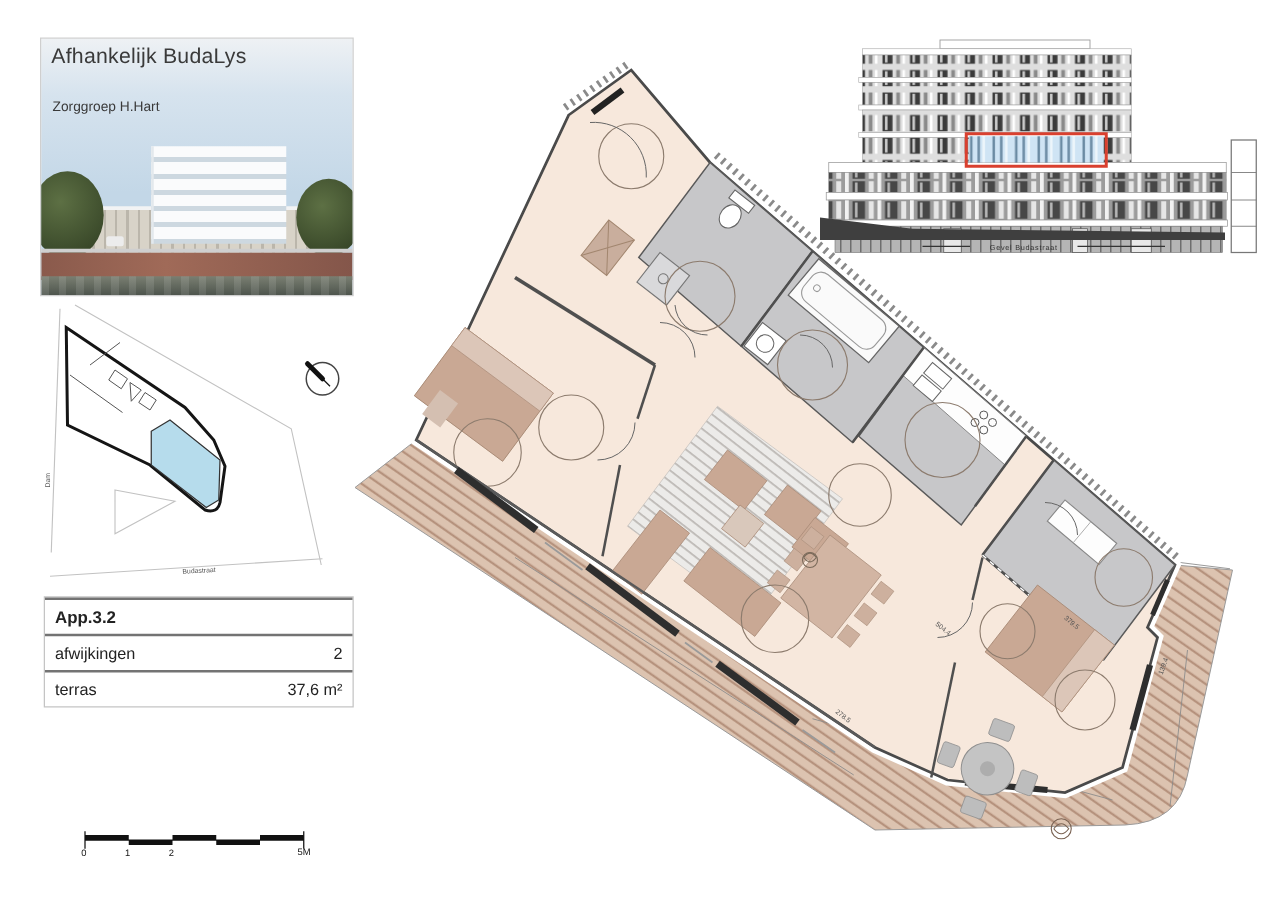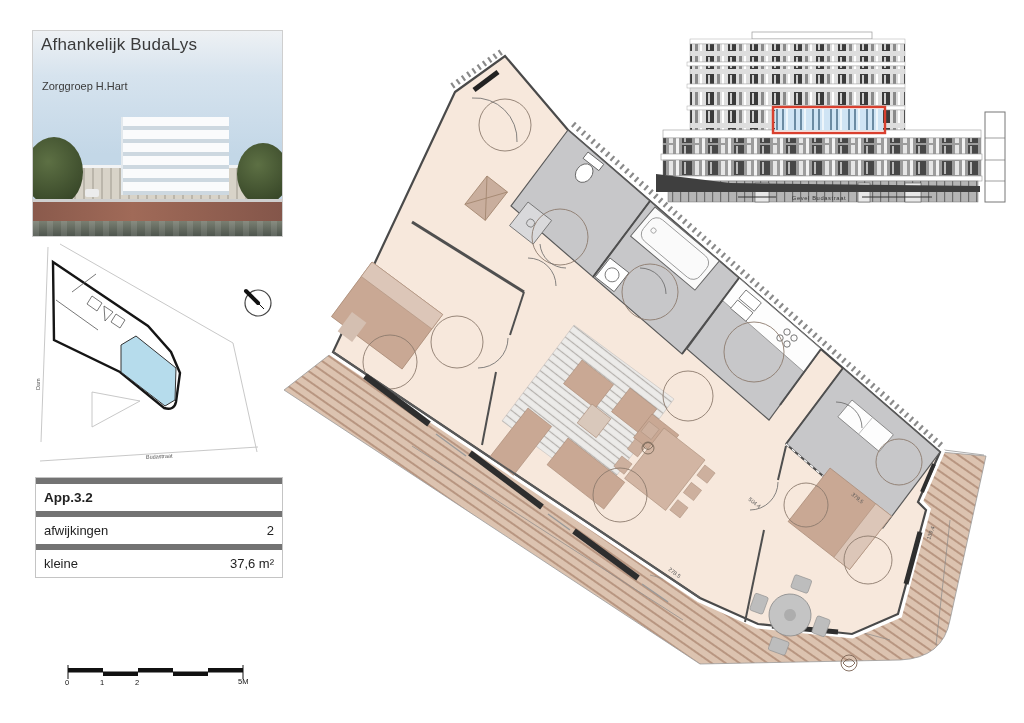--- a/index.html
+++ b/index.html
@@ -23,21 +23,21 @@
   .quay{left:0;top:168px;width:249px;height:22px;z-index:5;border-top:3px solid #cfcfcf;
         background:linear-gradient(90deg,#8a5a4c,#a06a58 40%,#84564a);}
   .water{left:0;top:190px;width:249px;height:15px;z-index:6;
          background:linear-gradient(180deg,#7a7f72,#4e554d),
          repeating-linear-gradient(90deg,rgba(255,255,255,.10) 0 6px,transparent 6px 14px);
          background-blend-mode:overlay;}
   .van{left:52px;top:158px;width:14px;height:8px;background:#ececec;border-radius:2px;z-index:6;}
   
   #infobox{left:35px;top:477px;width:246px;border:1px solid #c4c4c4;color:#222;}
   #infobox .note{font-size:8.3px;line-height:1.35;padding:5px 8px;color:#333;}
-  .row{display:flex;justify-content:space-between;border-top:6px solid #737373;
+  .row{display:flex;justify-content:space-between;border-top:2px solid #737373;
        padding:6px 8px;font-size:13px;}
   .row.app{font-weight:bold;font-size:13.5px;}
   svg text{font-family:"Liberation Sans",sans-serif;}
 </style>
 </head>
 <body>
 
 <div id="sheet">
 
   <div id="photo" class="abs">
@@ -79,21 +79,21 @@
 
   <div id="infobox" class="abs">
     <div class="row app">
       <span>App.3.2</span>
     </div>
     <div class="row">
       <span>afwijkingen</span>
       <span>2</span>
     </div>
     <div class="row">
-      <span>kleine</span>
+      <span>terras</span>
       <span>37,6 m²</span>
     </div>
   </div>
 
   <svg class="abs" style="left:60px;top:650px" width="200" height="45" viewBox="60 650 200 45">
     <line x1="68" y1="672" x2="243" y2="672" stroke="#111" stroke-width="1"></line>
     <g fill="#111">
       <rect x="68" y="668" width="35" height="4"></rect>
         <rect x="138" y="668" width="35" height="4"></rect>
       <rect x="208" y="668" width="35" height="4"></rect>

